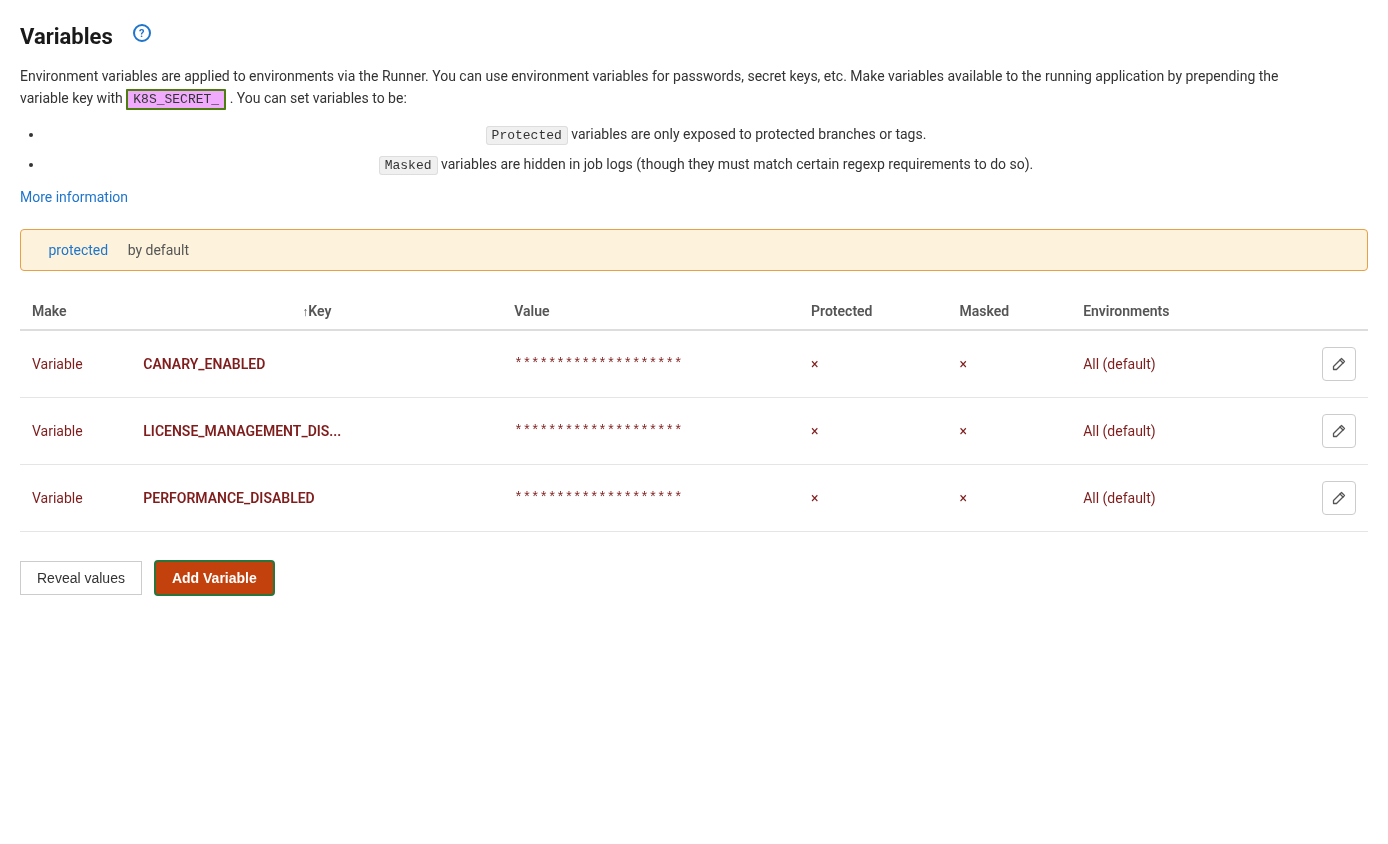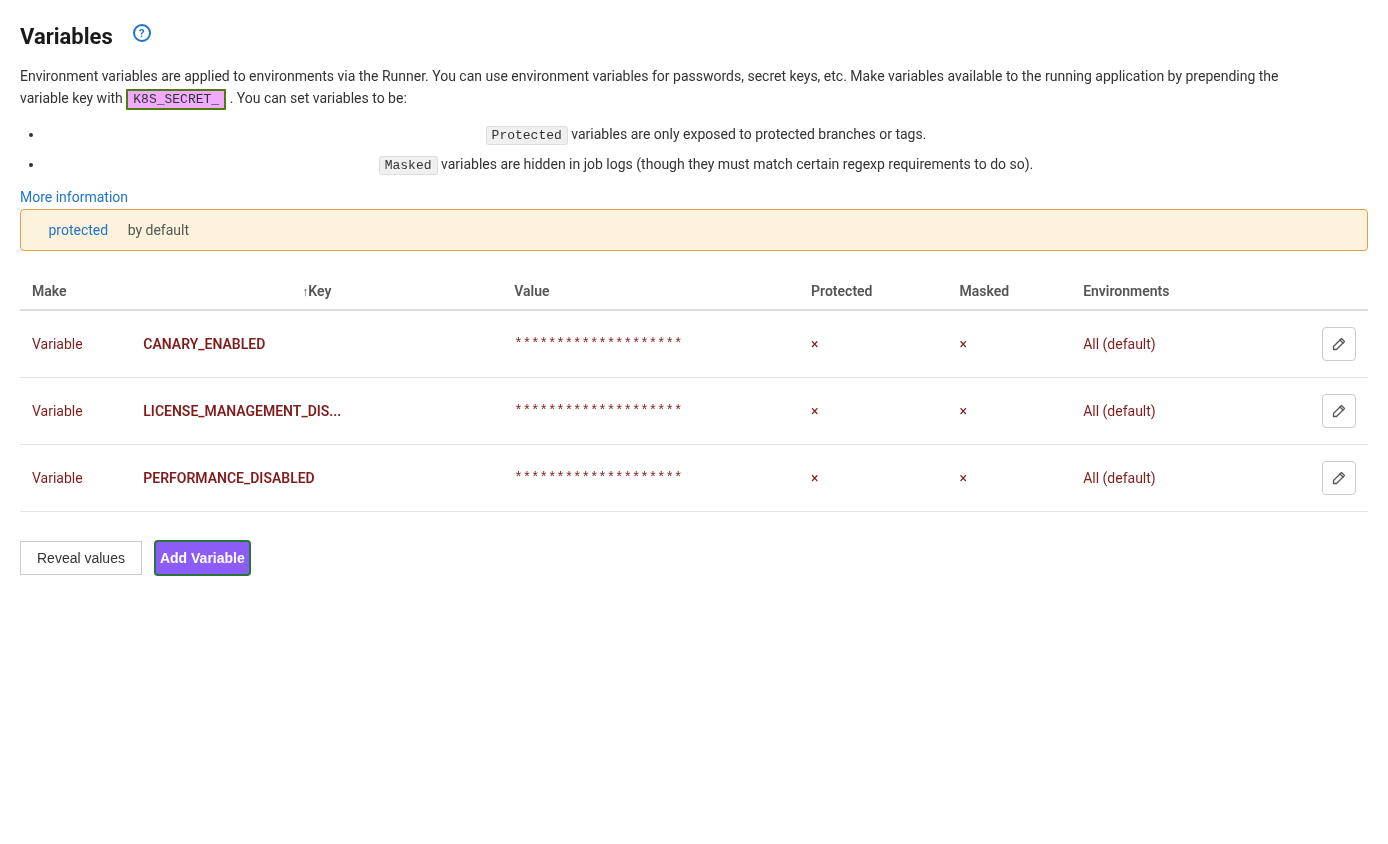--- a/index.html
+++ b/index.html
@@ -64,21 +64,21 @@
       border-radius: 3px;
       padding: 1px 5px;
       font-family: 'Courier New', monospace;
       font-size: 13px;
     }
     .more-info-link {
       color: #1f75cb;
       text-decoration: none;
       font-size: 14px;
       display: inline-block;
-      margin-bottom: 4px;
+      margin-bottom: 24px;
     }
     .alert-banner {
       background: #fdf3dc;
       border: 1px solid #e8a045;
       border-radius: 4px;
       padding: 12px 16px;
       margin-bottom: 24px;
       font-size: 14px;
       color: #555;
       display: flex;
@@ -167,24 +167,24 @@
     .reveal-button {
       padding: 8px 16px;
       border: 1px solid #ccc;
       border-radius: 0;
       background: #fff;
       cursor: pointer;
       font-size: 14px;
       color: #333;
     }
     .add-variable-button {
-      padding: 8px 4px;
+      padding: 8px 16px;
       border: 2px solid #28753e;
       border-radius: 4px;
-      background: #8b5cf6;
+      background: #c2410c;
       color: #fff;
       cursor: pointer;
       font-size: 14px;
       font-weight: 600;
     }
     .col-type { width: 90px; }
     .col-key { width: 300px; }
     .col-value { width: 240px; }
     .col-protected { width: 120px; }
     .col-masked { width: 100px; }

